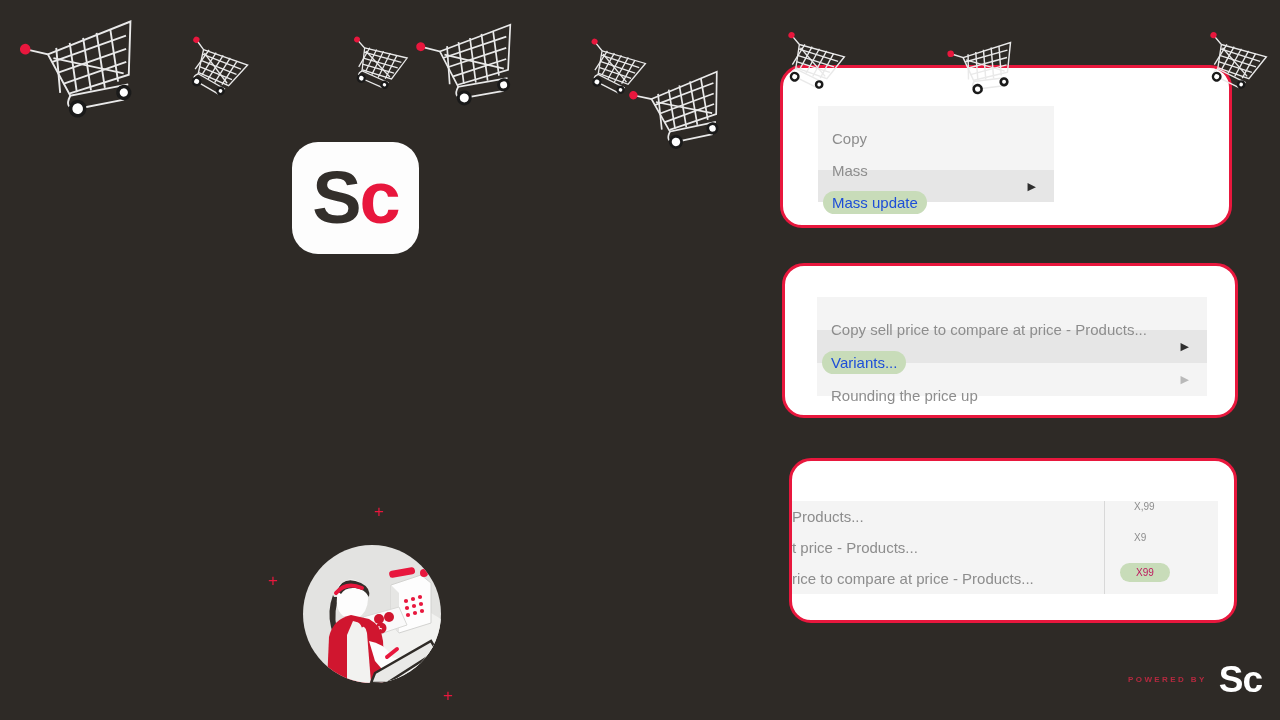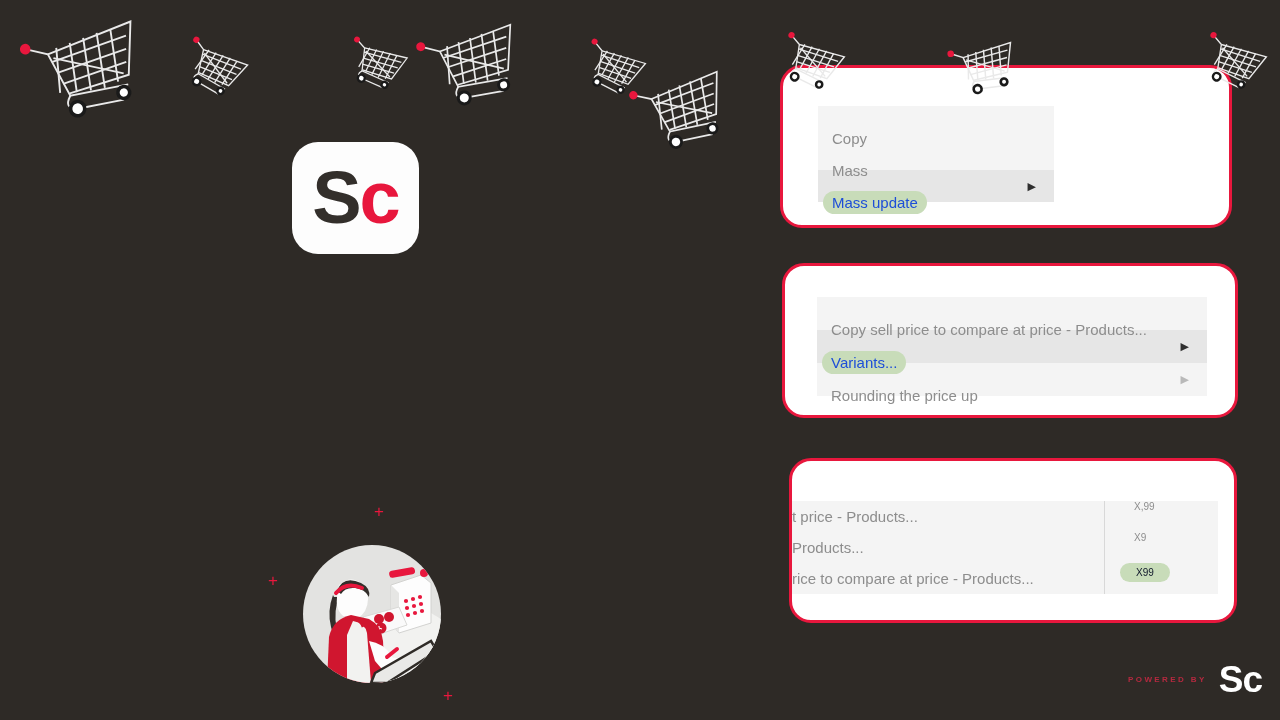--- a/index.html
+++ b/index.html
@@ -73,21 +73,21 @@
   .split .colR { flex:0 0 113px; }
   .cellL {
     color:#8d8d8d; font-size:15px; display:flex; align-items:center;
     padding-left:0; white-space:nowrap; overflow:hidden;
   }
   .cellR {
     color:#8d8d8d; font-size:10px; display:flex; align-items:flex-start;
     padding-left:29px;
   }
   .cellR .pill {
-    background:#c8dcb9; color:#0f172a; border-radius:13px;
+    background:#c8dcb9; color:#be185d; border-radius:13px;
     padding:4px 16px; margin-left:-14px;
   }
 
   
   .powered {
     position:absolute; right:18px; bottom:22px;
     display:flex; align-items:center; gap:12px;
   }
   .powered .pb {
     color:#b4293f; font-size:8px; letter-spacing:2.4px; font-weight:bold;
@@ -338,24 +338,24 @@
         <span class="lbl">Rounding the price up</span>
         <span class="arrow">▶</span>
       </div>
     </div>
   </div>
 
   <div class="panel" style="left:789px; top:458px; width:448px; height:165px;">
     <div class="split" style="margin:40px 0 0 0; width:426px;">
       <div class="colL">
         <div class="cellL" style="height:31px;">
+          <span>Products...</span>
+        </div>
+        <div class="cellL" style="height:31px;">
           <span>t price - Products...</span>
-        </div>
-        <div class="cellL" style="height:31px;">
-          <span>Products...</span>
         </div>
         <div class="cellL" style="height:31px;text-align:right;">
           <span>rice to compare at price - Products...</span>
         </div>
       </div>
       <div class="colR">
         <div class="cellR" style="height:31px;">
           <span>X,99</span>
         </div>
         <div class="cellR" style="height:31px;">

